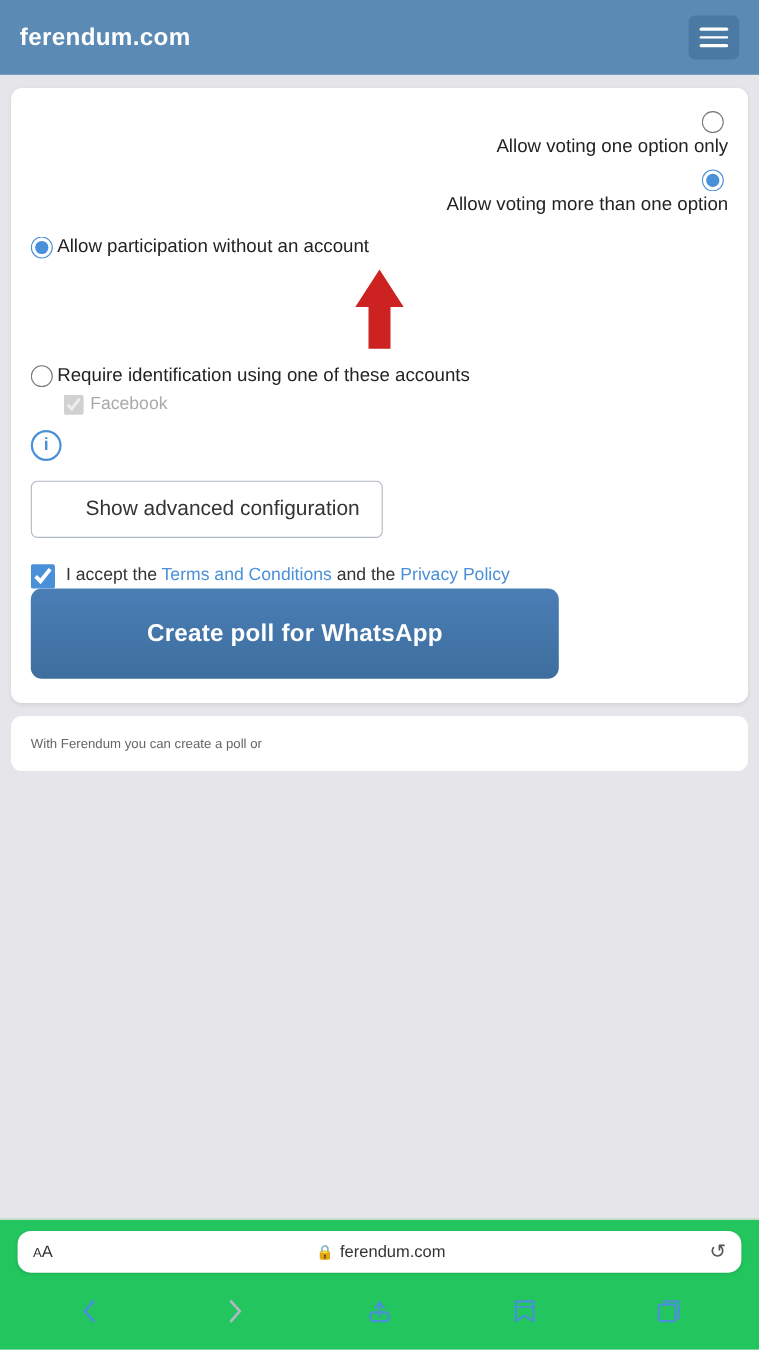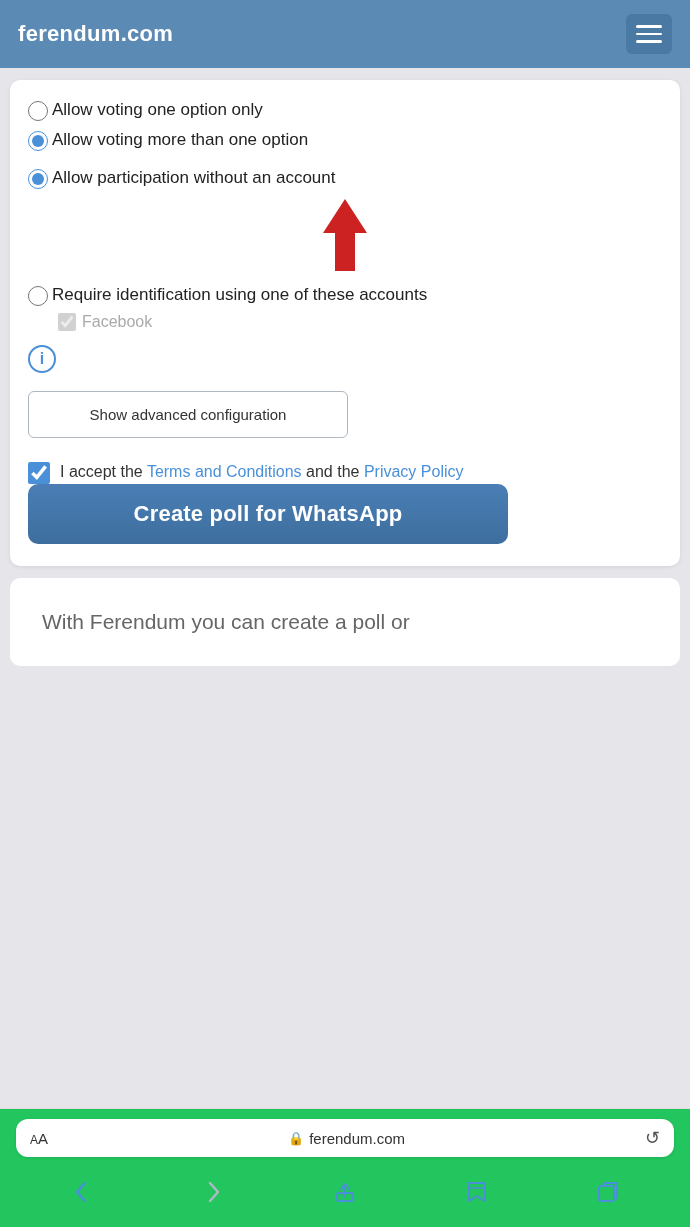--- a/index.html
+++ b/index.html
@@ -58,25 +58,26 @@
       padding: 18px 18px 22px 18px;
       box-shadow: 0 1px 4px rgba(0,0,0,0.08);
     }
 
     
     .radio-group {
       margin-bottom: 14px;
     }
     .radio-item {
       display: flex;
-      align-items: center;
+      align-items: flex-end;
       margin-bottom: 6px;
       font-size: 17px;
       color: #222;
       line-height: 1.4;
+      flex-direction: column;
     }
     .radio-item input[type="radio"] {
       margin-right: 4px;
       margin-top: 3px;
       width: 20px;
       height: 20px;
       accent-color: #4a90d9;
       flex-shrink: 0;
     }
 
@@ -147,23 +148,23 @@
 
     
     .advanced-btn {
       display: block;
       width: 100%;
       max-width: 320px;
       padding: 14px 20px;
       border: 1.5px solid #b0b8c4;
       border-radius: 6px;
       background: white;
-      font-size: 15px;
+      font-size: 19px;
       color: #333;
-      text-align: center;
+      text-align: right;
       cursor: pointer;
       margin-bottom: 22px;
     }
 
     
     .terms-row {
       display: flex;
       align-items: flex-start;
       font-size: 16px;
       color: #333;
@@ -185,39 +186,39 @@
       font-size: 16px;
       line-height: 1.5;
       color: #333;
     }
 
     
     .create-btn {
       display: block;
       width: 100%;
       max-width: 480px;
-      padding: 17px 20px;
+      padding: 28px 20px;
       background: linear-gradient(180deg, #4a7eb5 0%, #3d6e9e 100%);
       border: none;
       border-radius: 10px;
       color: white;
       font-size: 22px;
       font-weight: 600;
       text-align: center;
       cursor: pointer;
       letter-spacing: 0.2px;
     }
 
     
     .promo-card {
       background: white;
       margin: 0 10px 12px 10px;
       border-radius: 10px;
-      padding: 32px;
-      font-size: 21px;
+      padding: 18px;
+      font-size: 12px;
       color: #666;
     }
 
     
     .browser-bar {
       background: #22c55e;
       margin-top: auto;
       padding: 10px 16px 8px 16px;
       border-top: 1px solid #ddd;
     }

